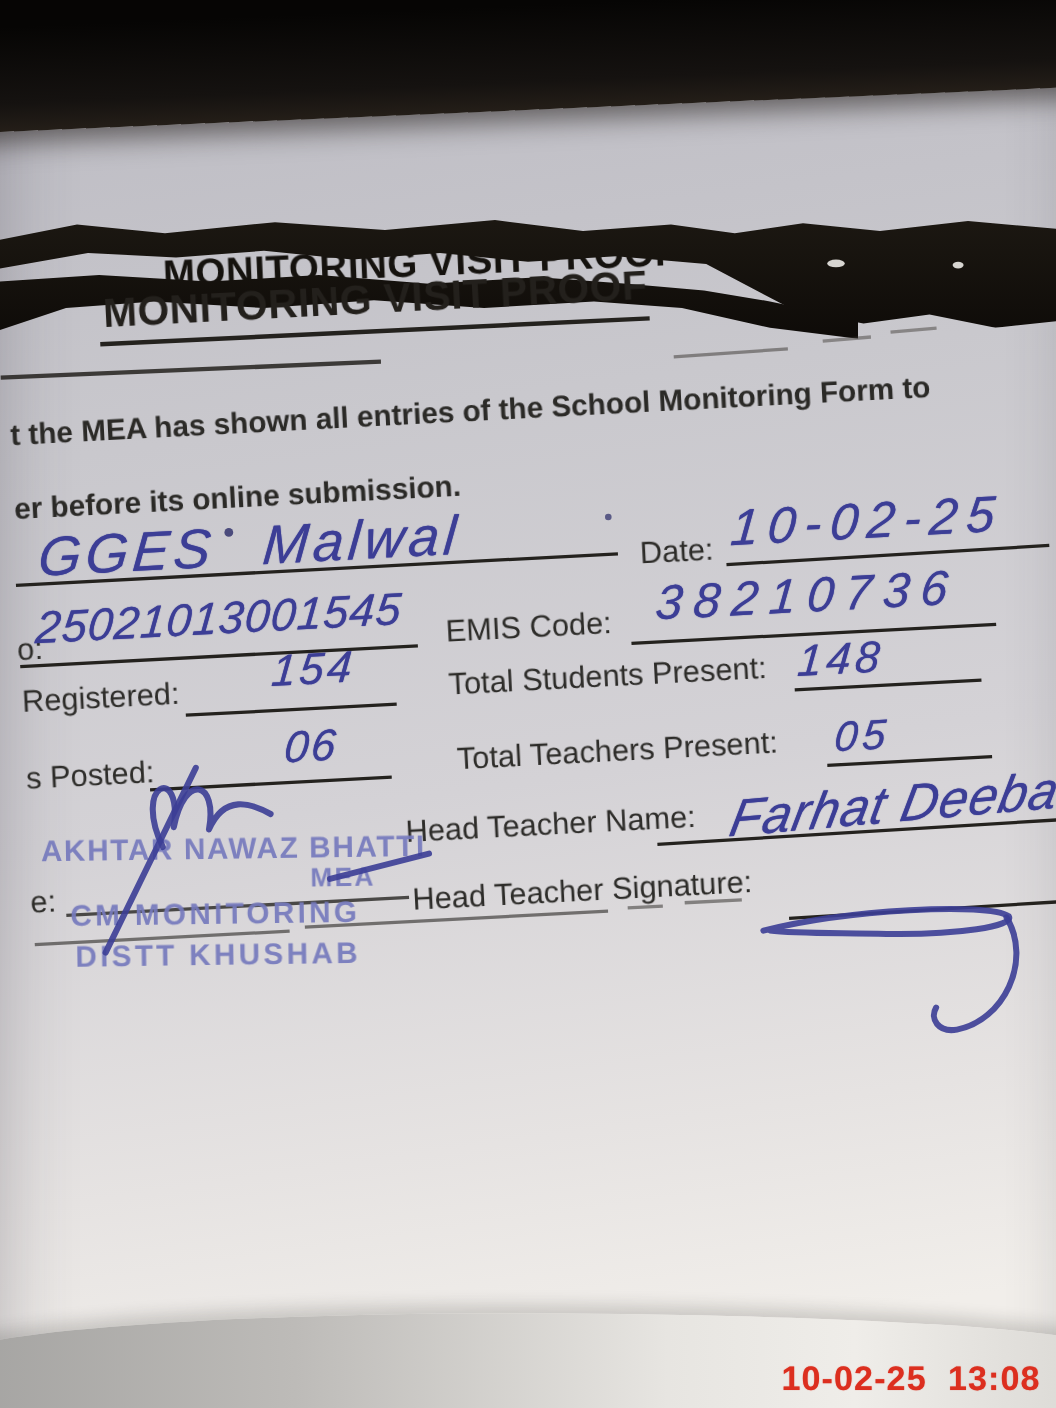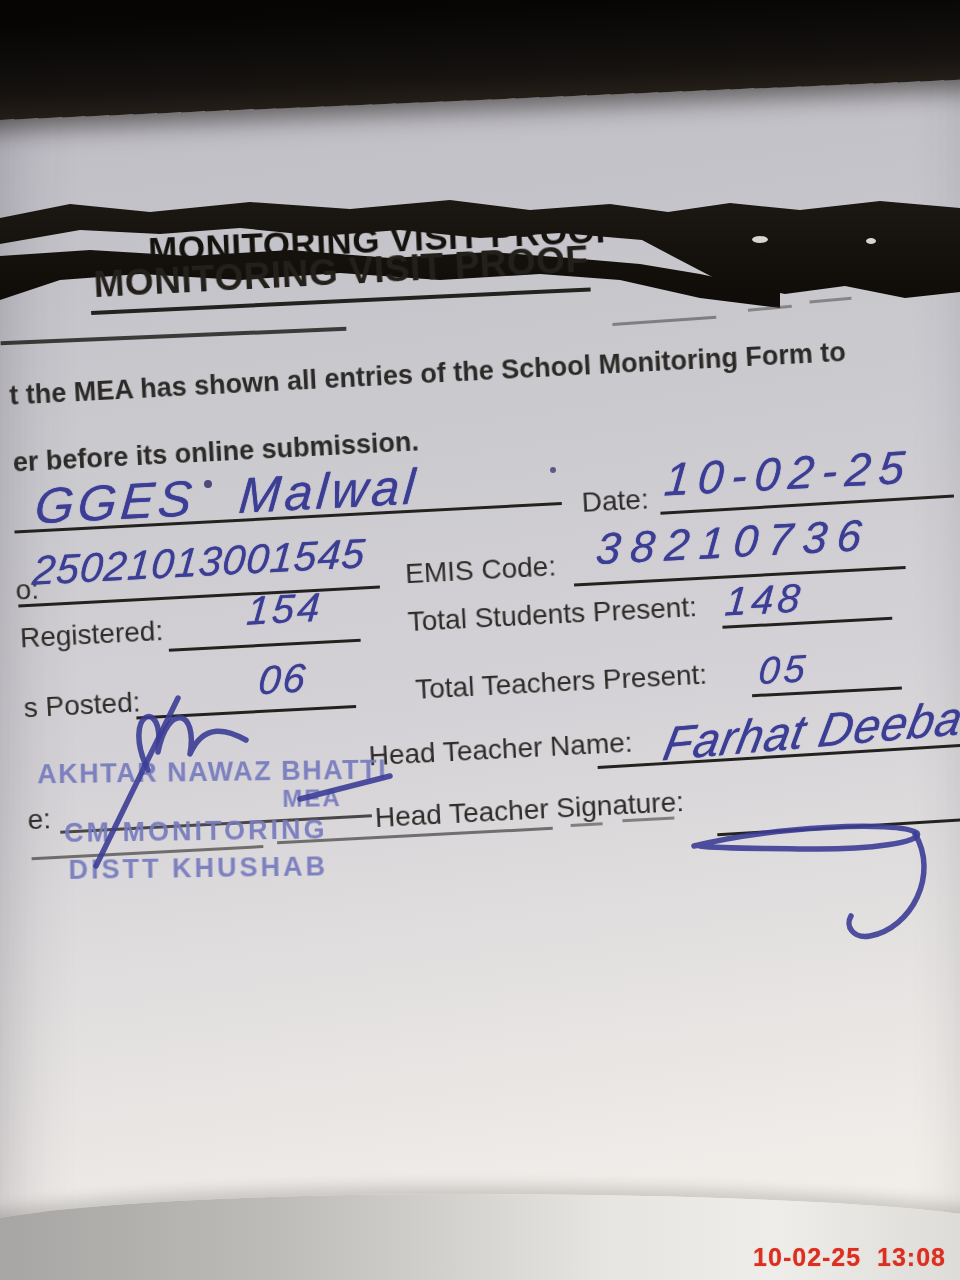--- a/index.html
+++ b/index.html
@@ -106,21 +106,21 @@
     color:var(--stamp);font-weight:bold;filter:blur(.45px);opacity:.92;}
   .stamp .st1{font-size:27px;letter-spacing:1.5px;}
   .stamp .st2{font-size:24px;letter-spacing:2px;text-align:right;padding-right:32px;margin-top:-2px;}
   .stamp .st3{font-size:27px;letter-spacing:3px;margin:2px 0 0 26px;}
   .stamp .st4{font-size:27px;letter-spacing:3px;margin:6px 0 0 30px;}
   
   .ink-svg{position:absolute;left:0;top:0;width:960px;height:1280px;z-index:30;pointer-events:none;}
   .ink-svg path{fill:none;stroke:var(--ink);stroke-width:5.5;stroke-linecap:round;stroke-linejoin:round;opacity:.9;}
   
   .timestamp{position:absolute;right:14px;bottom:8px;z-index:40;
-    font-size:25px;font-weight:bold;letter-spacing:1px;color:var(--timestamp-red);
+    font-size:31px;font-weight:bold;letter-spacing:1px;color:var(--timestamp-red);
     text-shadow:0 0 1px rgba(220,47,31,.6);white-space:pre;margin-left:15px;}
 </style>
 </head>
 <body>
 
 <div class="vignette"></div>
 <div class="table-surface"></div>
 
 <div class="ghost-title">MONITORING VISIT PROOF</div>
 

